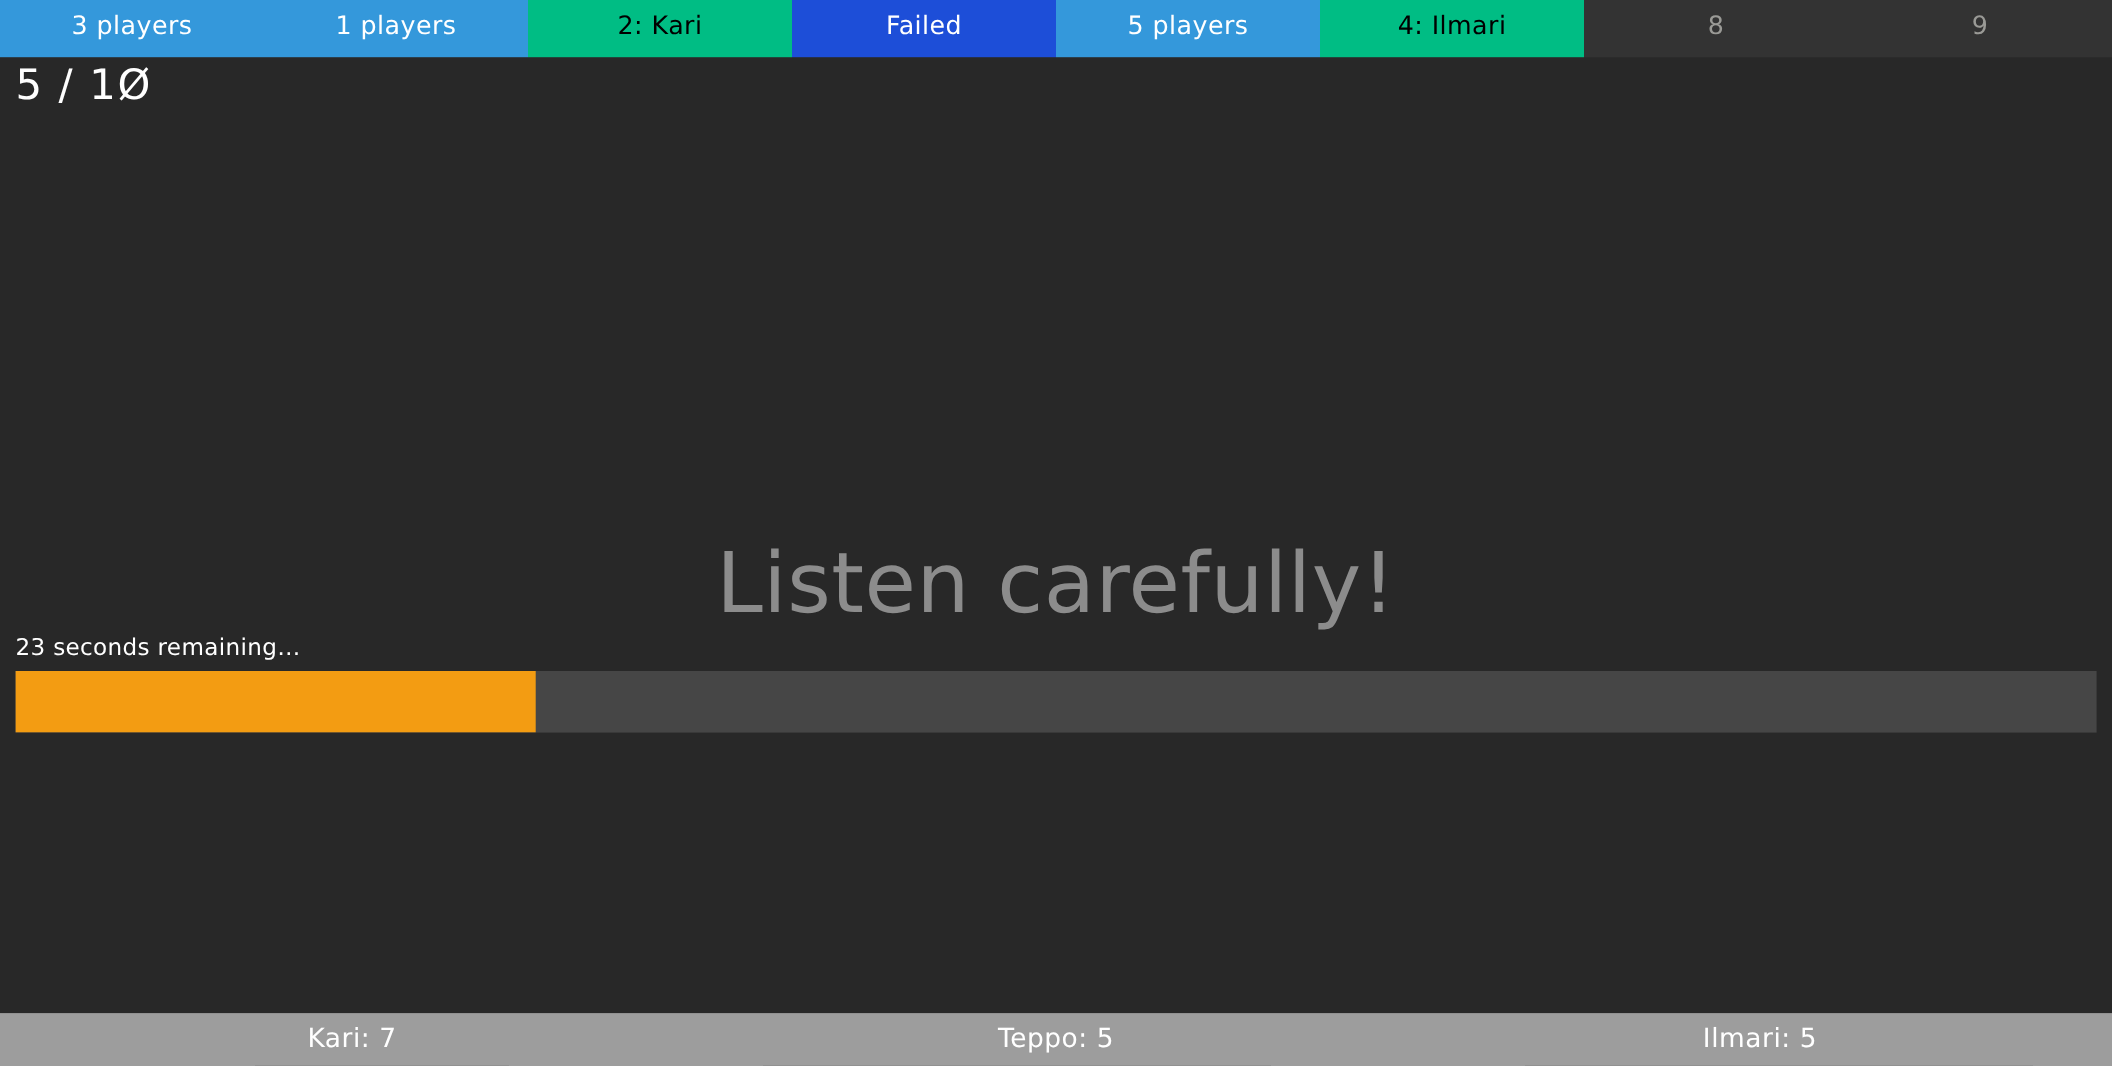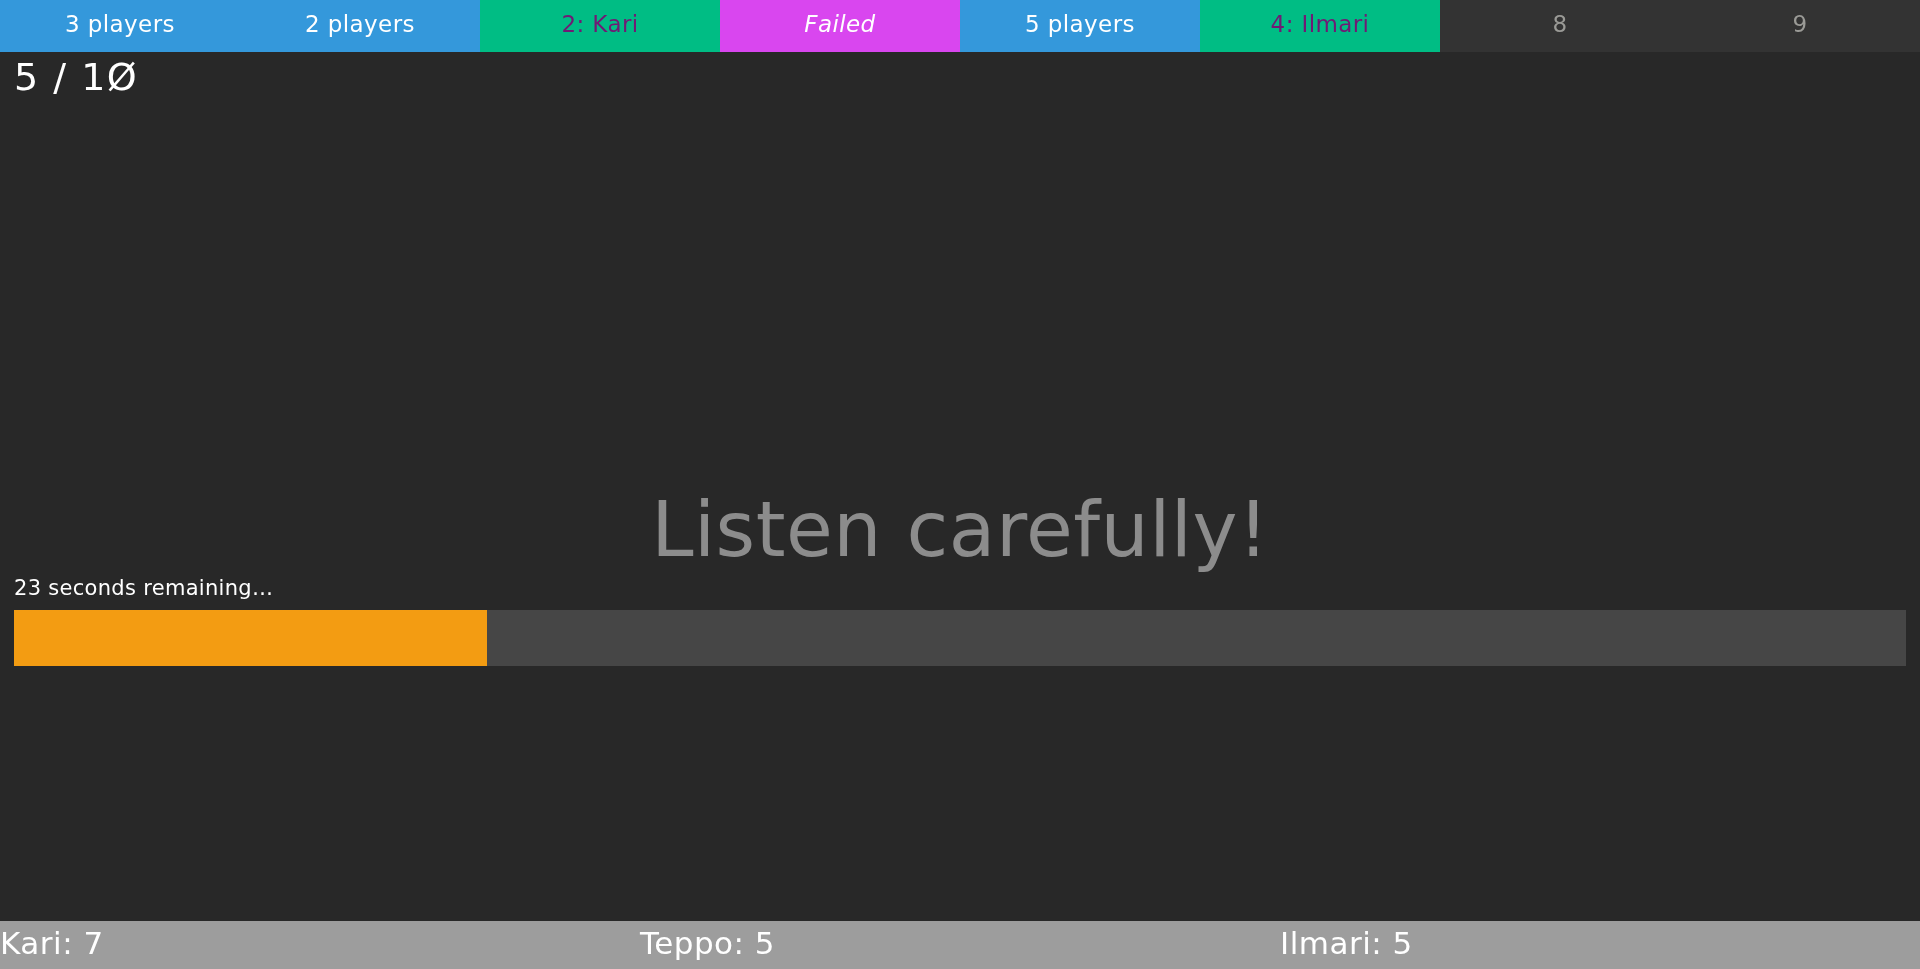--- a/index.html
+++ b/index.html
@@ -35,23 +35,23 @@
     align-items: center;
     justify-content: center;
     font-size: 23px;
     font-weight: 400;
     letter-spacing: 0.4px;
     line-height: 1;
     padding-bottom: 3px;
     white-space: nowrap;
     overflow: hidden;
   }
-  .round-seg.state-success { background: #00bd84; color: #701a75; }
+  .round-seg.state-success { background: #00bd84; color: #000000; }
   .round-seg.state-players  { background: #3498db; color: #ffffff; }
-  .round-seg.state-failed   { background: #d946ef; color: #ffffff; font-style: italic; }
+  .round-seg.state-failed   { background: #1d4ed8; color: #ffffff; }
   .round-seg.state-upcoming { background: #333333; color: #9a9a96; }
 
   
   #progress-counter {
     position: absolute;
     left: 14px;
     top: 55px;
     font-size: 38px;
     color: #ffffff;
     letter-spacing: 1.5px;
@@ -113,36 +113,37 @@
   #scoreboard {
     flex: 0 0 48px;
     height: 48px;
     width: 100%;
     background: #9d9d9d;
     display: flex;
     align-items: center;
   }
   .score-cell {
     flex: 1 1 0;
-    font-size: 31px;
+    text-align: center;
+    font-size: 24px;
     line-height: 1;
     color: #ffffff;
     letter-spacing: 0.5px;
     white-space: nowrap;
     padding-bottom: 3px;
   }
 </style>
 </head>
 <body>
 
 <div id="app">
 
   <div id="round-strip">
       <div class="round-seg state-players">3 players</div>
-      <div class="round-seg state-players">2 players</div>
+      <div class="round-seg state-players">1 players</div>
       <div class="round-seg state-success">2: Kari</div>
       <div class="round-seg state-failed">Failed</div>
       <div class="round-seg state-players">5 players</div>
       <div class="round-seg state-success">4: Ilmari</div>
       <div class="round-seg state-upcoming">8</div>
       <div class="round-seg state-upcoming">9</div>
     </div>
 
   <div id="progress-counter">5 / 1Ø</div>
 

